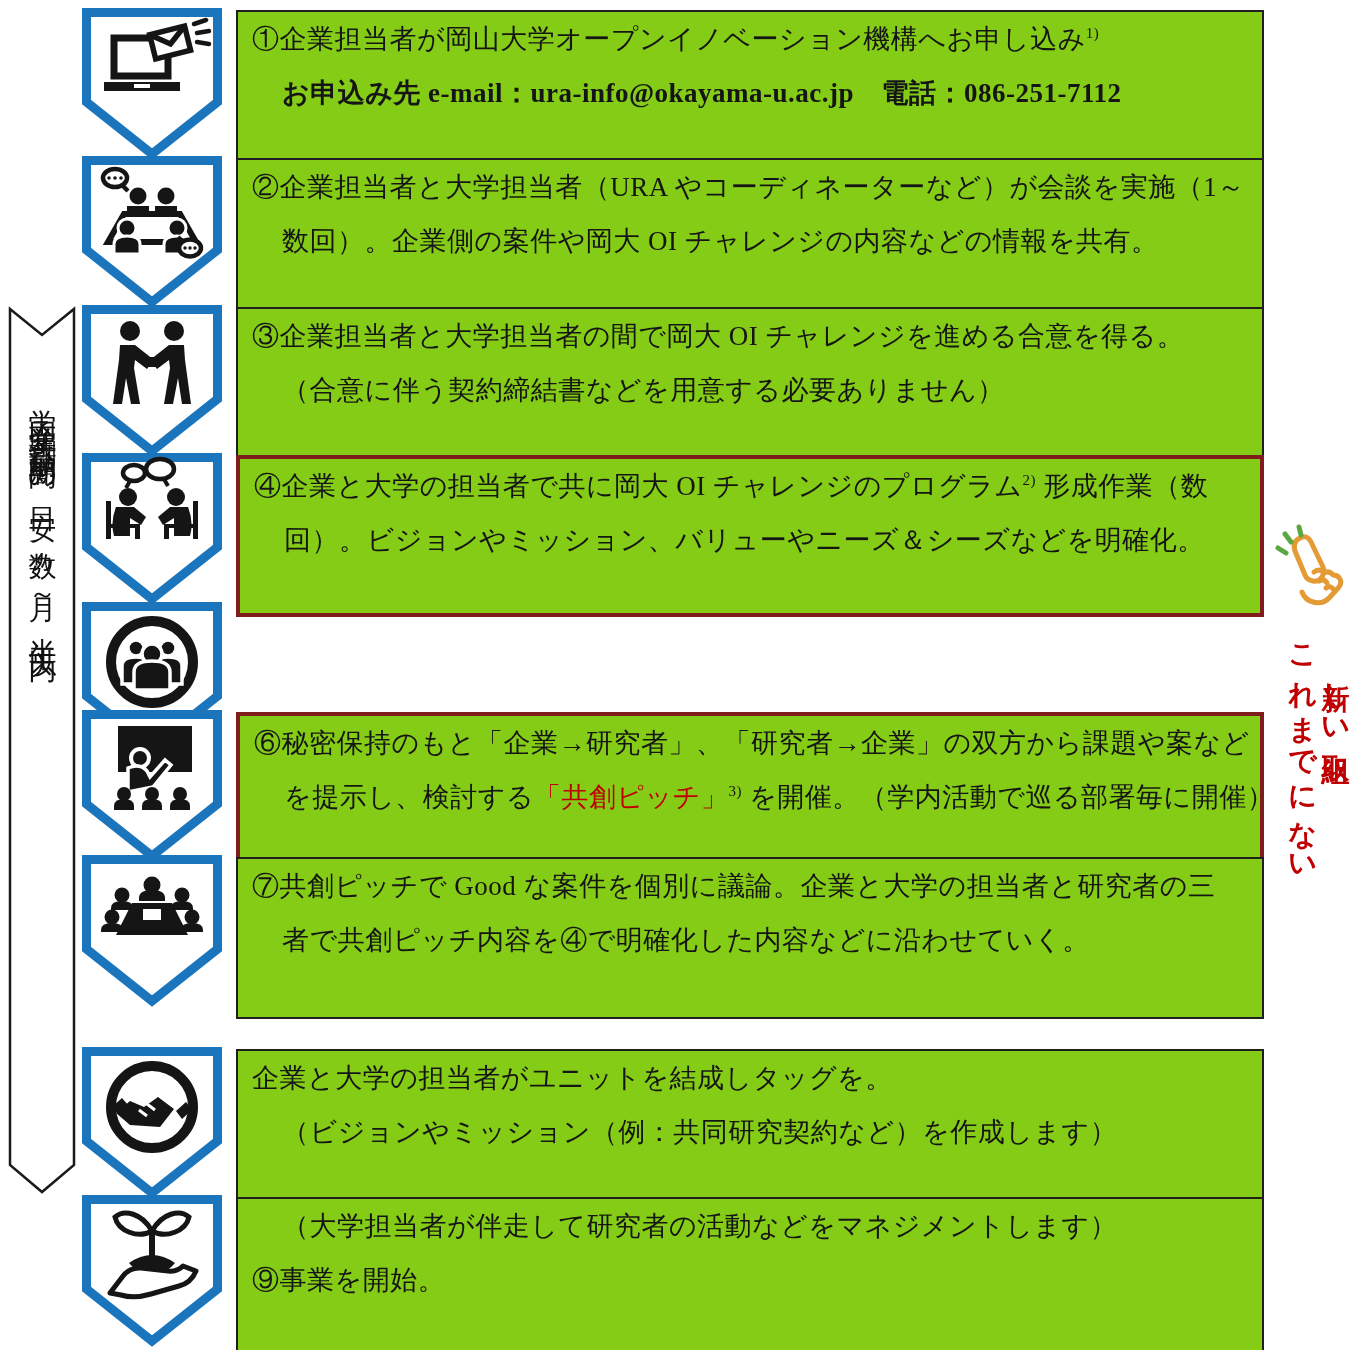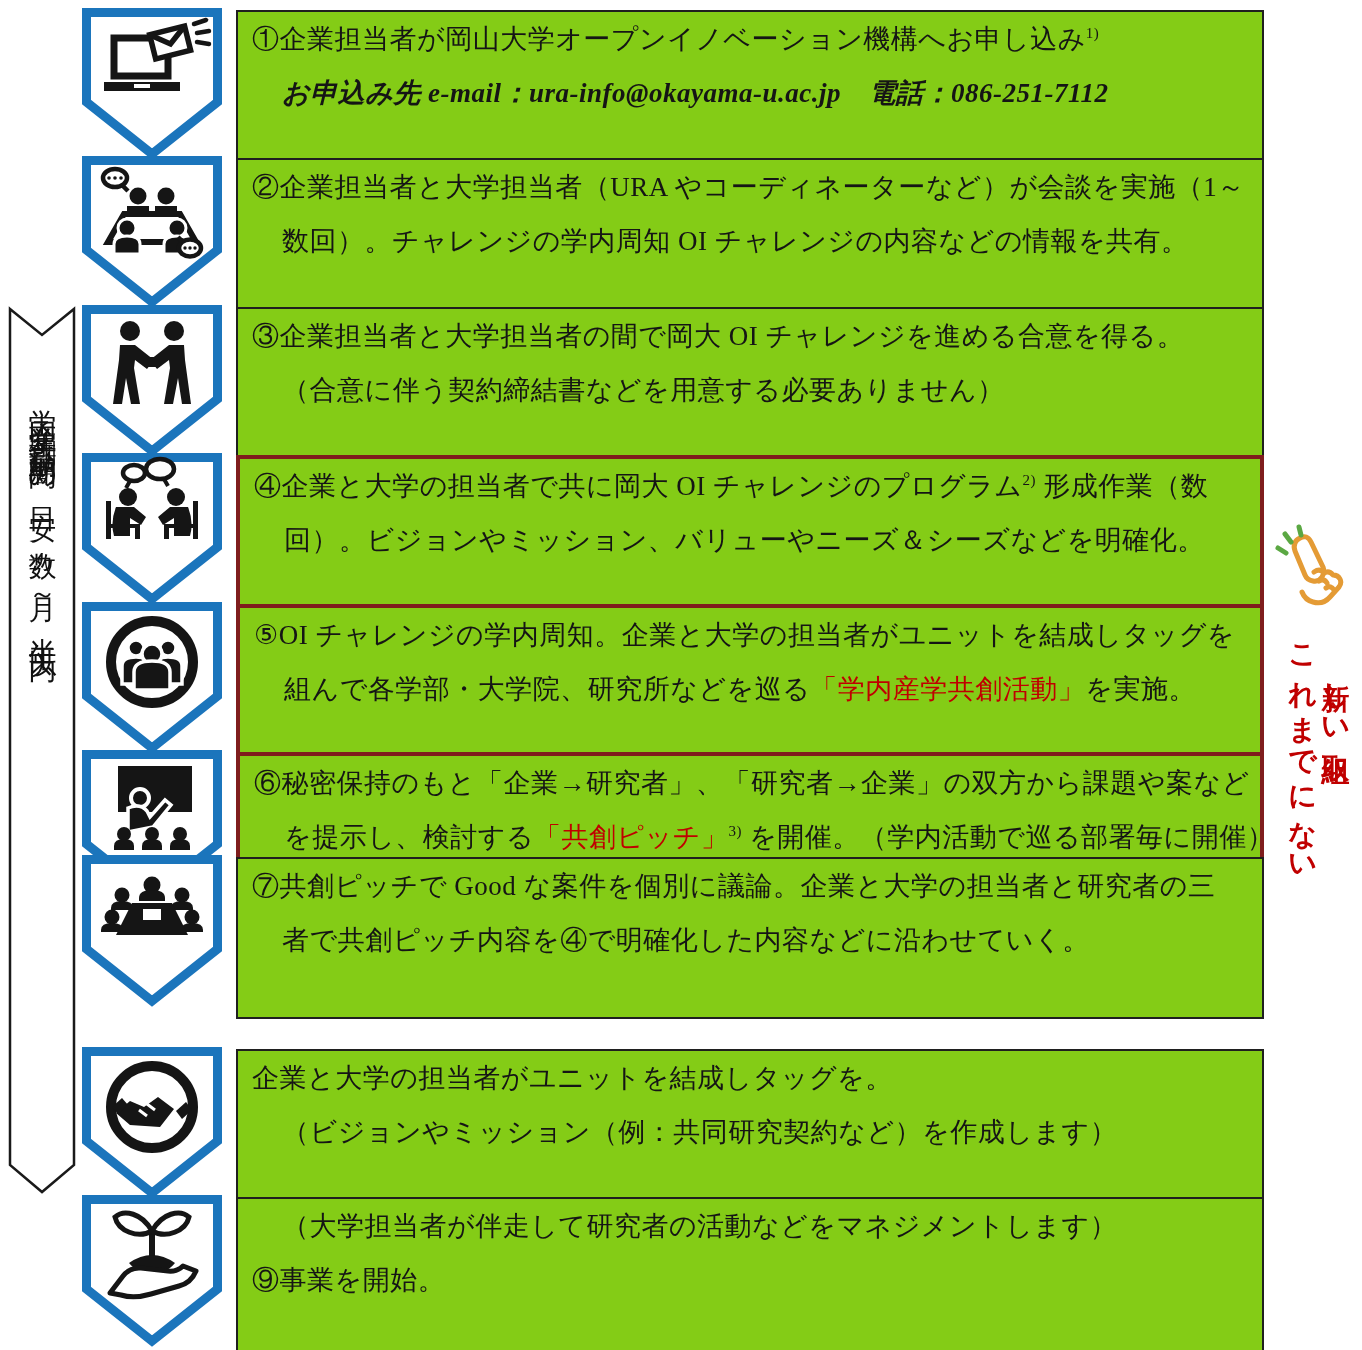--- a/index.html
+++ b/index.html
@@ -12,21 +12,21 @@
   .chev{position:absolute;left:82px;top:0;width:140px;height:152px;}
   .box{
     position:absolute;left:236px;top:2px;width:1028px;height:162px;
     background:#84cc16;border:2px solid #1f1f1f;box-sizing:border-box;
     padding:0 8px 0 14px;
   }
   .box.hl{border:4px solid #7f1d1d;}
   .bline{font-size:27px;line-height:54px;white-space:nowrap;letter-spacing:0.5px;}
   .bline.l2{text-indent:30px;}
   .red{color:#c00000;}
-  .bold{font-weight:bold;font-style:italic;}
+  .bold{font-weight:bold;}
   sup{font-size:15px;vertical-align:super;line-height:0;}
   
   .banner{position:absolute;left:8px;top:303px;width:68px;height:892px;}
   .banner svg{position:absolute;left:0;top:0;}
   .vtext{
     position:absolute;top:84px;left:50%;transform:translateX(-50%);
     writing-mode:vertical-rl;font-size:28px;letter-spacing:6px;color:#111;
     font-family:"Liberation Serif","DejaVu Serif",serif;white-space:nowrap;
   }
   .vgap{margin-inline-start:34px;}
@@ -98,21 +98,21 @@
           <circle cx="39" cy="22" r="1.8" fill="#151515"></circle>
         <ellipse cx="108" cy="92" rx="11" ry="8.5" fill="#fff" stroke="#151515" stroke-width="4.5"></ellipse>
         <path d="M101 86 l-5 -5" stroke="#151515" stroke-width="4.5"></path>
         <circle cx="103" cy="92" r="1.7" fill="#151515"></circle>
           <circle cx="108" cy="92" r="1.7" fill="#151515"></circle>
           <circle cx="113" cy="92" r="1.7" fill="#151515"></circle>
       </g>
     </svg>
     <div class="box">
       <div class="bline">②企業担当者と大学担当者（URA やコーディネーターなど）が会談を実施（1～</div>
-      <div class="bline l2">数回）。チャレンジの学内周知 OI チャレンジの内容などの情報を共有。</div>
+      <div class="bline l2">数回）。企業側の案件や岡大 OI チャレンジの内容などの情報を共有。</div>
     </div>
   </div>
 
   <div class="row" style="top:305px">
     <svg class="chev" viewBox="0 0 140 152">
       <polygon points="4.5,4.5 135.5,4.5 135.5,94 70,146 4.5,94" fill="#fff" stroke="#1b75bc" stroke-width="9"></polygon>
       <g fill="#151515">
         <circle cx="48" cy="26" r="10"></circle>
           <circle cx="92" cy="26" r="10"></circle>
         <path d="M38 40 h15 l19 15 -7 9 -12 -9 -1 8 6 36 h-9 l-5 -26 -4 26 h-9 l6 -44 z"></path>
@@ -155,27 +155,23 @@
         <g stroke="#fff" stroke-width="3.5">
           <circle cx="54" cy="46" r="8" fill="#151515"></circle>
           <path d="M40 82 v-18 q0 -9 14 -9 q14 0 14 9 v18 z" fill="#151515"></path>
           <circle cx="86" cy="46" r="8" fill="#151515"></circle>
           <path d="M72 82 v-18 q0 -9 14 -9 q14 0 14 9 v18 z" fill="#151515"></path>
           <circle cx="70" cy="52" r="10" fill="#151515"></circle>
           <path d="M52 88 v-18 q0 -11 18 -11 q18 0 18 11 v18 z" fill="#151515"></path>
         </g>
       </g>
     </svg>
-    <div class="box hl">
-      <div class="bline">⑤OI チャレンジの学内周知。企業と大学の担当者がユニットを結成しタッグを</div>
-      <div class="bline l2"><span>組んで各学部・大学院、研究所などを巡る</span><span class="red">「学内産学共創活動」</span><span>を実施。</span></div>
-    </div>
-  </div>
-
-  <div class="row" style="top:750px">
+  </div>
+
+  <div class="row" style="top:710px">
     <svg class="chev" viewBox="0 0 140 152">
       <polygon points="4.5,4.5 135.5,4.5 135.5,94 70,146 4.5,94" fill="#fff" stroke="#1b75bc" stroke-width="9"></polygon>
       <g>
         <rect x="36" y="16" width="74" height="46" fill="#151515"></rect>
         <circle cx="58" cy="48" r="9" fill="#151515" stroke="#fff" stroke-width="4"></circle>
         <path d="M46 58 q12 -5 19 3 l3 6 15 -17 6 5 -18 22 -25 5 z" fill="#151515" stroke="#fff" stroke-width="3.5"></path>
         <g fill="#151515">
           <circle cx="42" cy="84" r="7"></circle>
             <path d="M32 100 v-4 q0 -7 10 -7 q10 0 10 7 v4 z"></path>
           <circle cx="70" cy="84" r="7"></circle>

